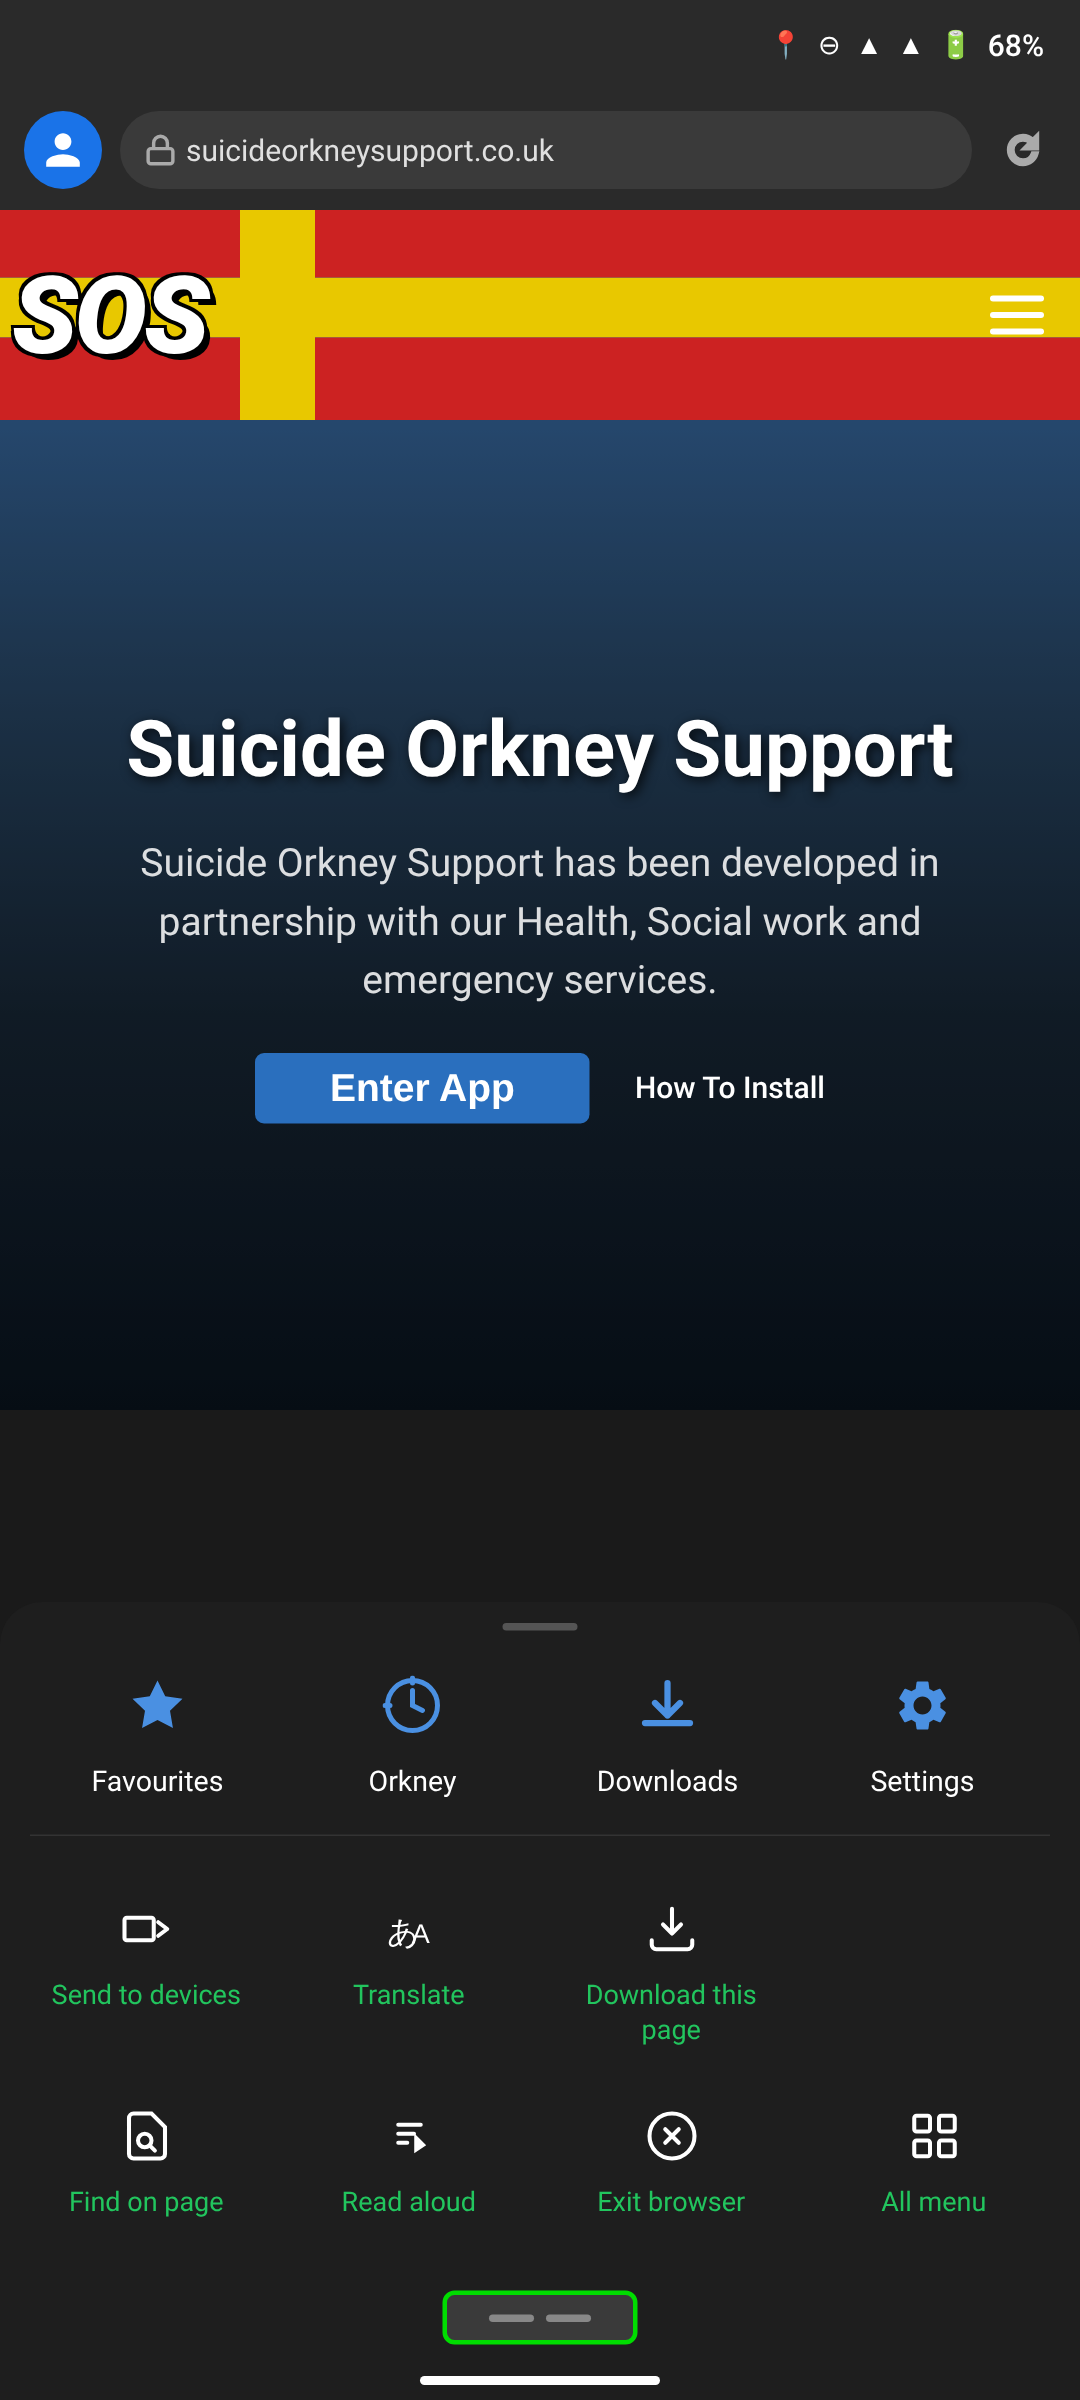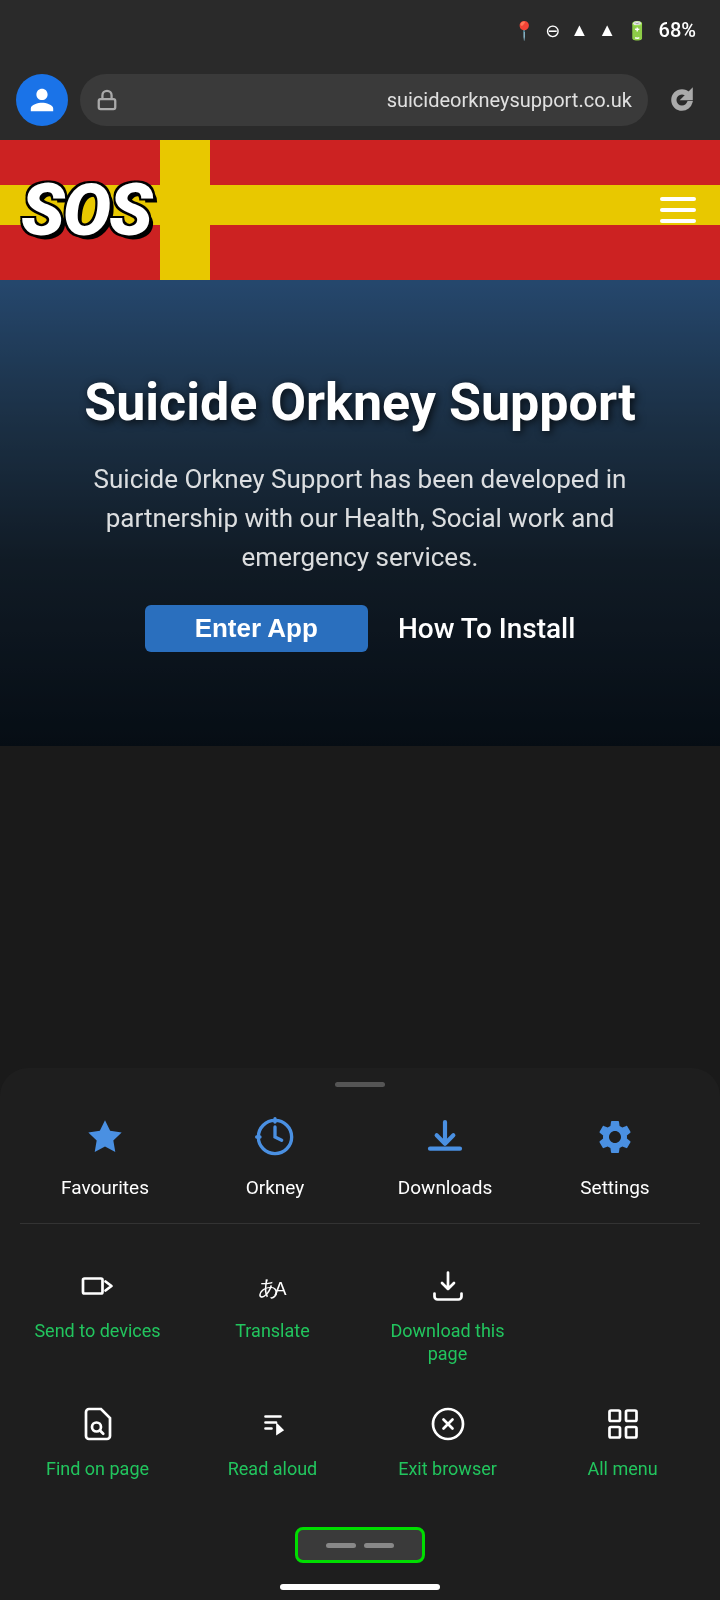--- a/index.html
+++ b/index.html
@@ -62,21 +62,20 @@
     .avatar svg { width: 28px; height: 28px; fill: white; }
     .url-bar {
       flex: 1;
       background: #3a3a3a;
       border-radius: 30px;
       height: 52px;
       display: flex;
       align-items: center;
       padding: 0 16px;
       gap: 6px;
-      justify-content: space-between;
     }
     .url-text {
       color: #e0e0e0;
       font-size: 20px;
     }
     .reload-btn {
       width: 44px;
       height: 44px;
       display: flex;
       align-items: center;
@@ -86,21 +85,21 @@
 
     
     .site-header {
       width: 100%;
       height: 140px;
       background: #404040;
       position: relative;
       overflow: hidden;
       display: flex;
       align-items: center;
-      padding: 0 21px;
+      padding: 0 8px;
     }
     .site-header-bg {
       position: absolute;
       top: 0; left: 0; right: 0; bottom: 0;
     }
     
     .stripe-blue { position: absolute; top: 0; left: 0; right: 0; bottom: 0; background: #1a5ca8; }
     .stripe-yellow-h { position: absolute; top: 45px; left: 0; right: 0; height: 40px; background: #e8c800; }
     .stripe-yellow-v { position: absolute; top: 0; left: 160px; width: 50px; bottom: 0; background: #e8c800; }
     .stripe-red-tl { position: absolute; top: 0; left: 0; width: 160px; height: 45px; background: #cc2222; }
@@ -129,21 +128,21 @@
     .menu-line {
       width: 36px;
       height: 4px;
       background: white;
       border-radius: 2px;
     }
 
     
     .hero {
       width: 100%;
-      height: 466px;
+      height: 660px;
       position: relative;
       overflow: hidden;
       display: flex;
       flex-direction: column;
       align-items: center;
       justify-content: center;
       text-align: center;
       padding: 40px 40px;
     }
     .hero-bg {
@@ -187,21 +186,21 @@
       background: #2a6fbe;
       color: white;
       font-size: 26px;
       font-weight: 600;
       padding: 8px 50px;
       border-radius: 6px;
       border: none;
     }
     .how-to-install {
       color: white;
-      font-size: 28px;
+      font-size: 20px;
       font-weight: 500;
     }
 
     
     .bottom-sheet {
       position: absolute;
       bottom: 0;
       left: 0;
       right: 0;
       background: #1e1e1e;

